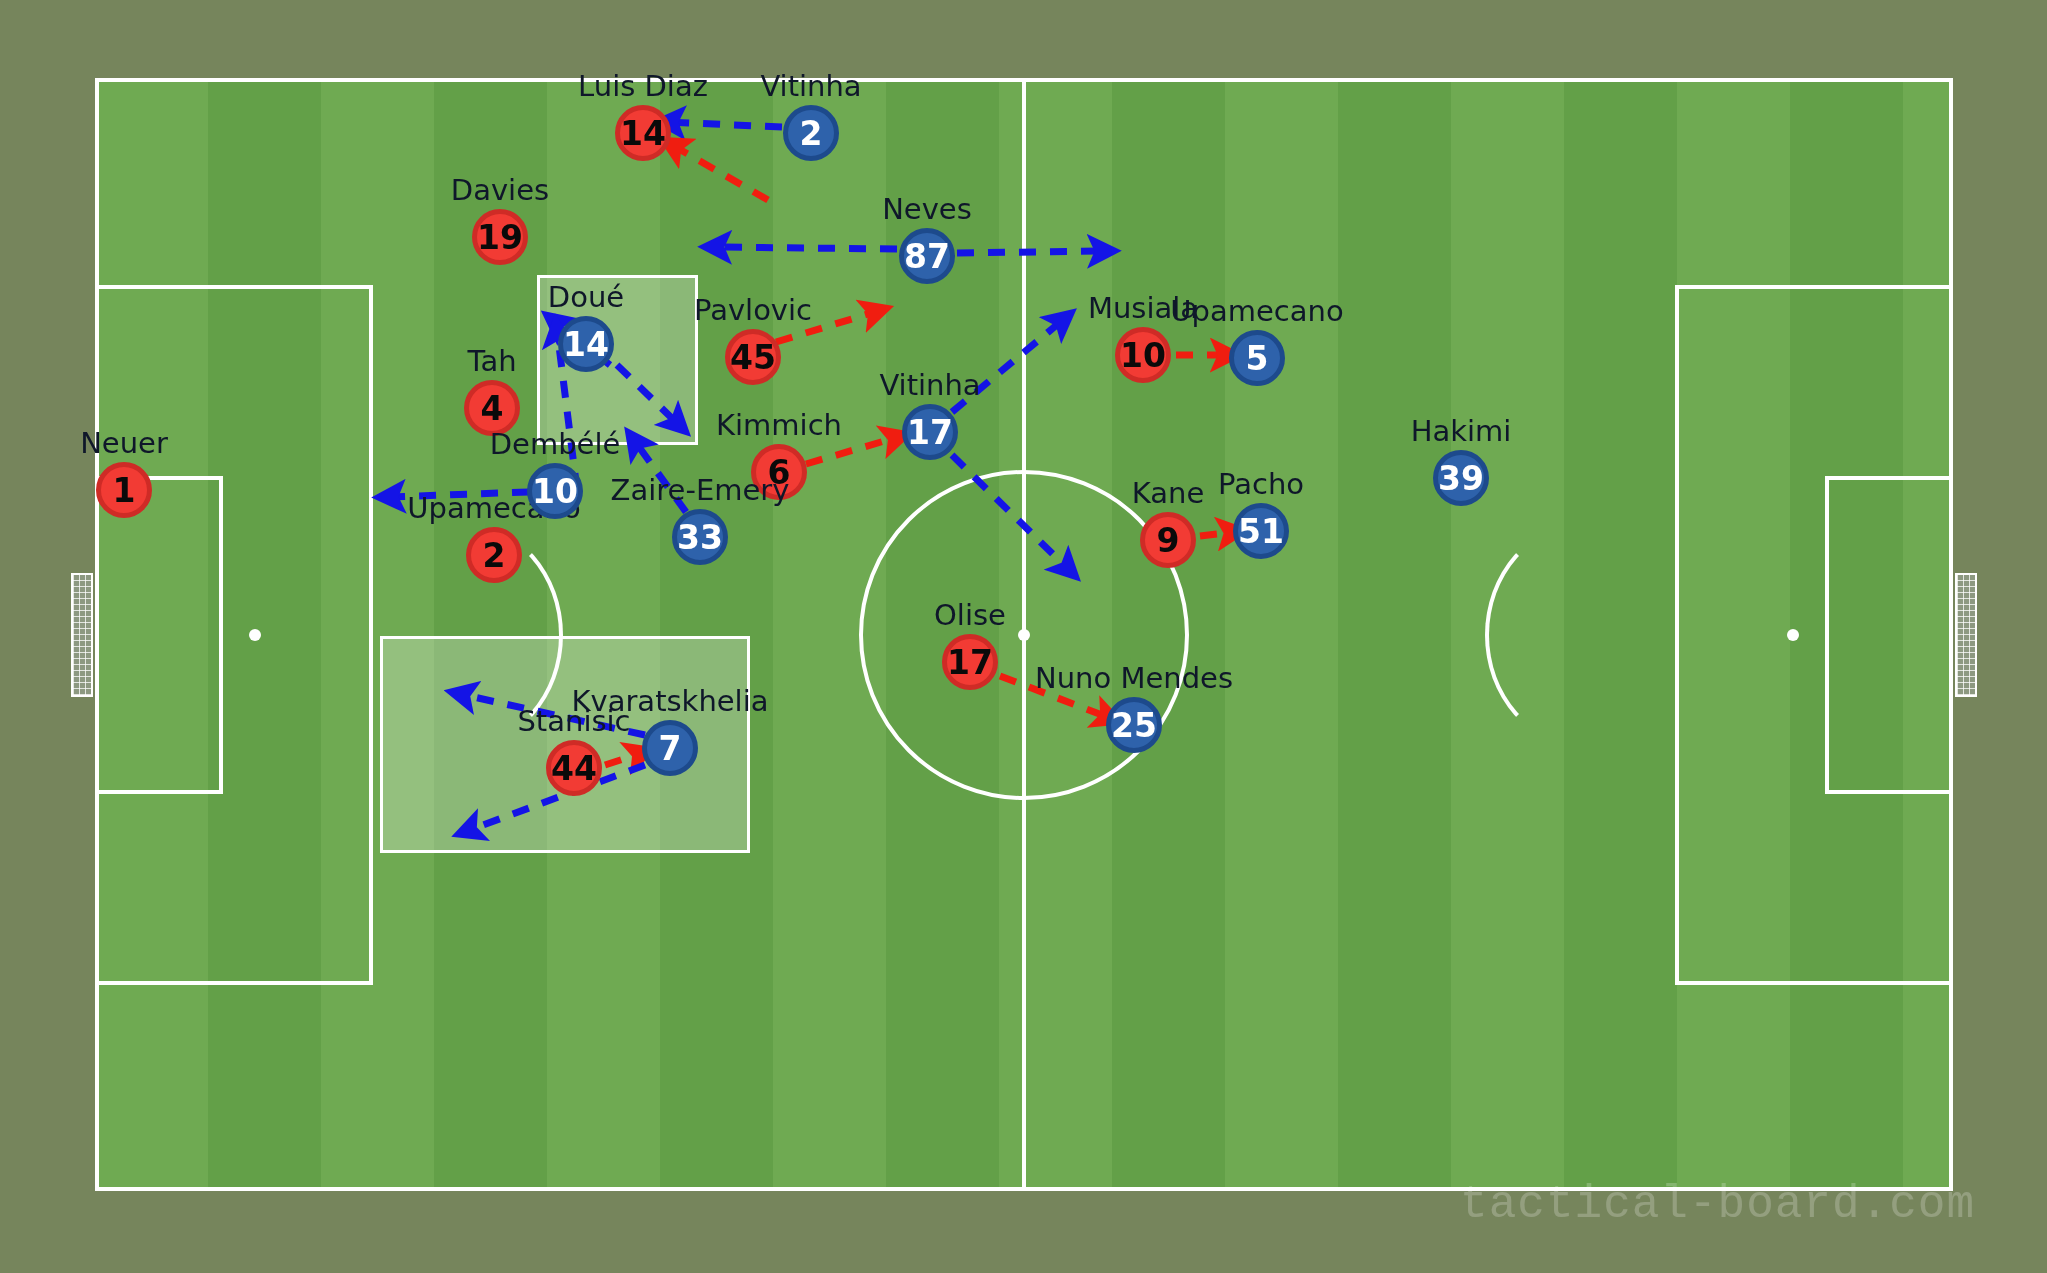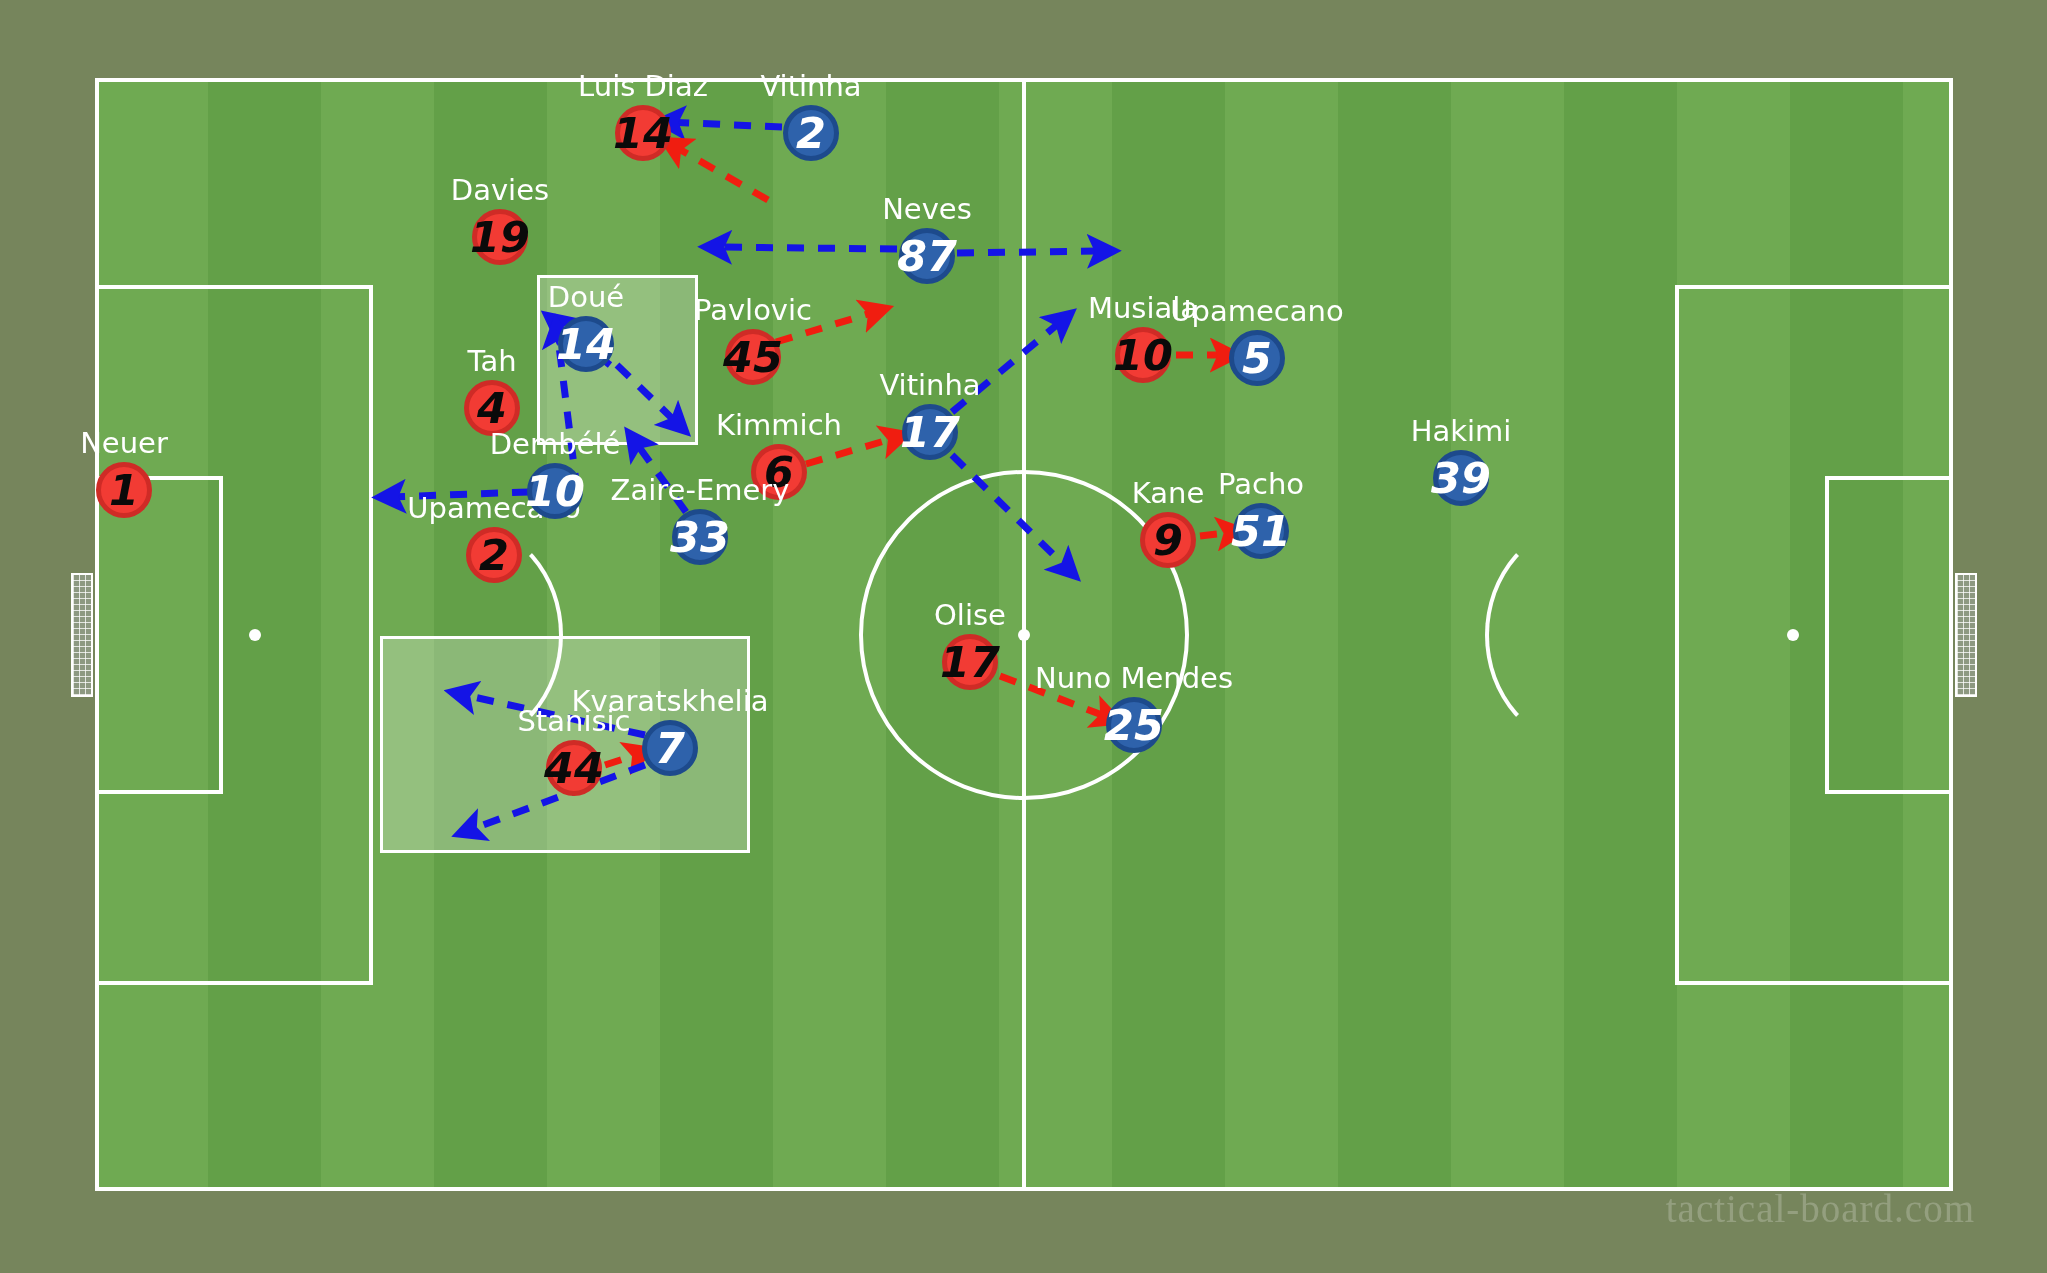--- a/index.html
+++ b/index.html
@@ -152,61 +152,60 @@
     z-index: 20;
   }
   .token {
     width: 56px;
     height: 56px;
     border-radius: 50%;
     display: flex;
     align-items: center;
     justify-content: center;
     font-weight: bold;
-    font-size: 43px;
+    font-size: 33px;
     line-height: 1;
     box-sizing: border-box;
-    font-style: italic;
   }
   .team-red .token {
     background: #f23b34;
     border: 5px solid #cf2b26;
     color: #0a0a0a;
   }
   .team-blue .token {
     background: #2e62ab;
     border: 5px solid #1d4a8c;
     color: #ffffff;
   }
   .pname {
     position: absolute;
     left: 50%;
     bottom: 58px;
     transform: translateX(-50%);
     white-space: nowrap;
     font-size: 29px;
-    color: #ffffff;
+    color: #0f172a;
     font-family: "DejaVu Sans", sans-serif;
   }
   
   #arrows {
     position: absolute;
     left: 0; top: 0;
     width: 2047px; height: 1273px;
     pointer-events: none;
     z-index: 15;
   }
   
   #watermark {
     position: absolute;
     right: 72px;
     bottom: 42px;
-    font-size: 39px;
+    font-size: 46px;
     color: rgba(255,255,255,0.22);
-    font-family: Liberation Serif, serif;
+    font-family: Liberation Mono, monospace;
     letter-spacing: 1px;
     z-index: 30;
   }
 </style>
 </head>
 <body>
 
 <div id="board">
 
   <div id="pitch">

